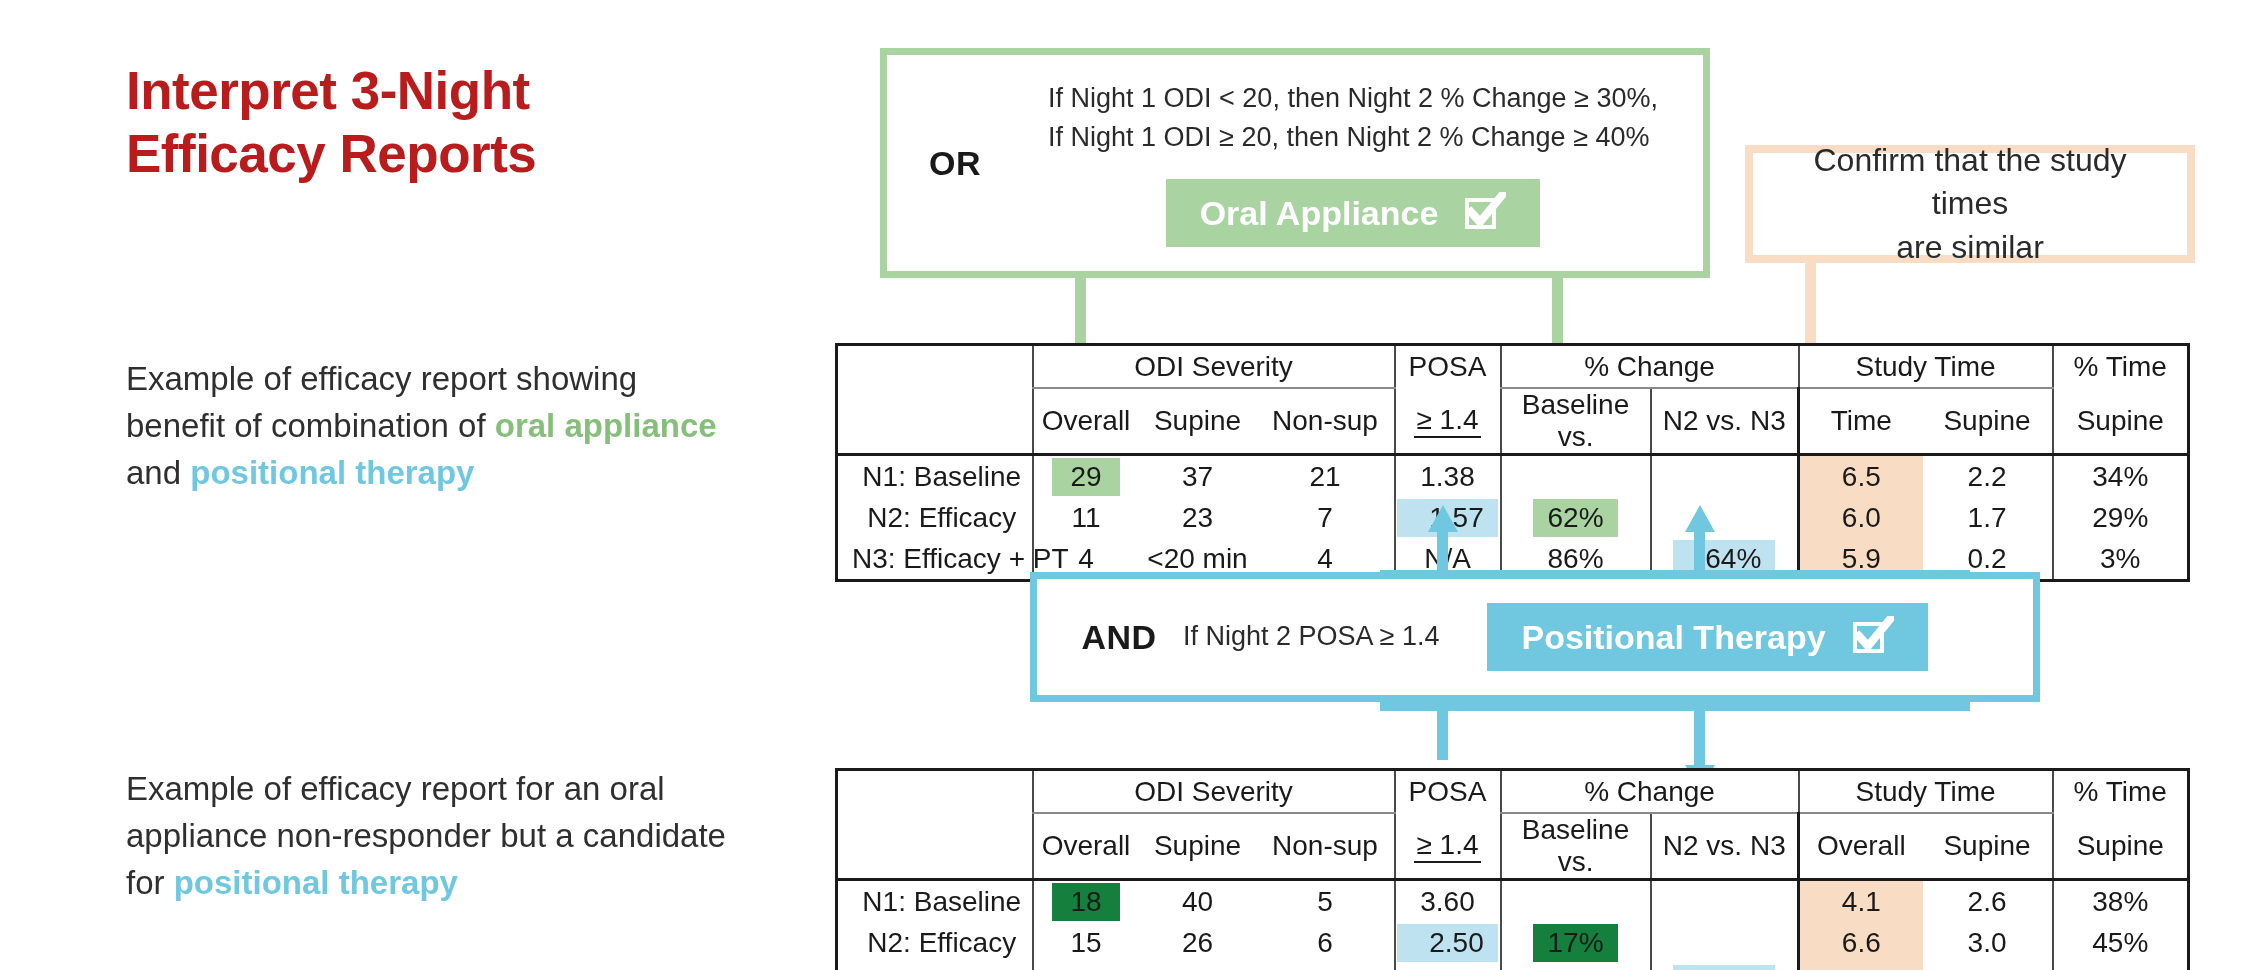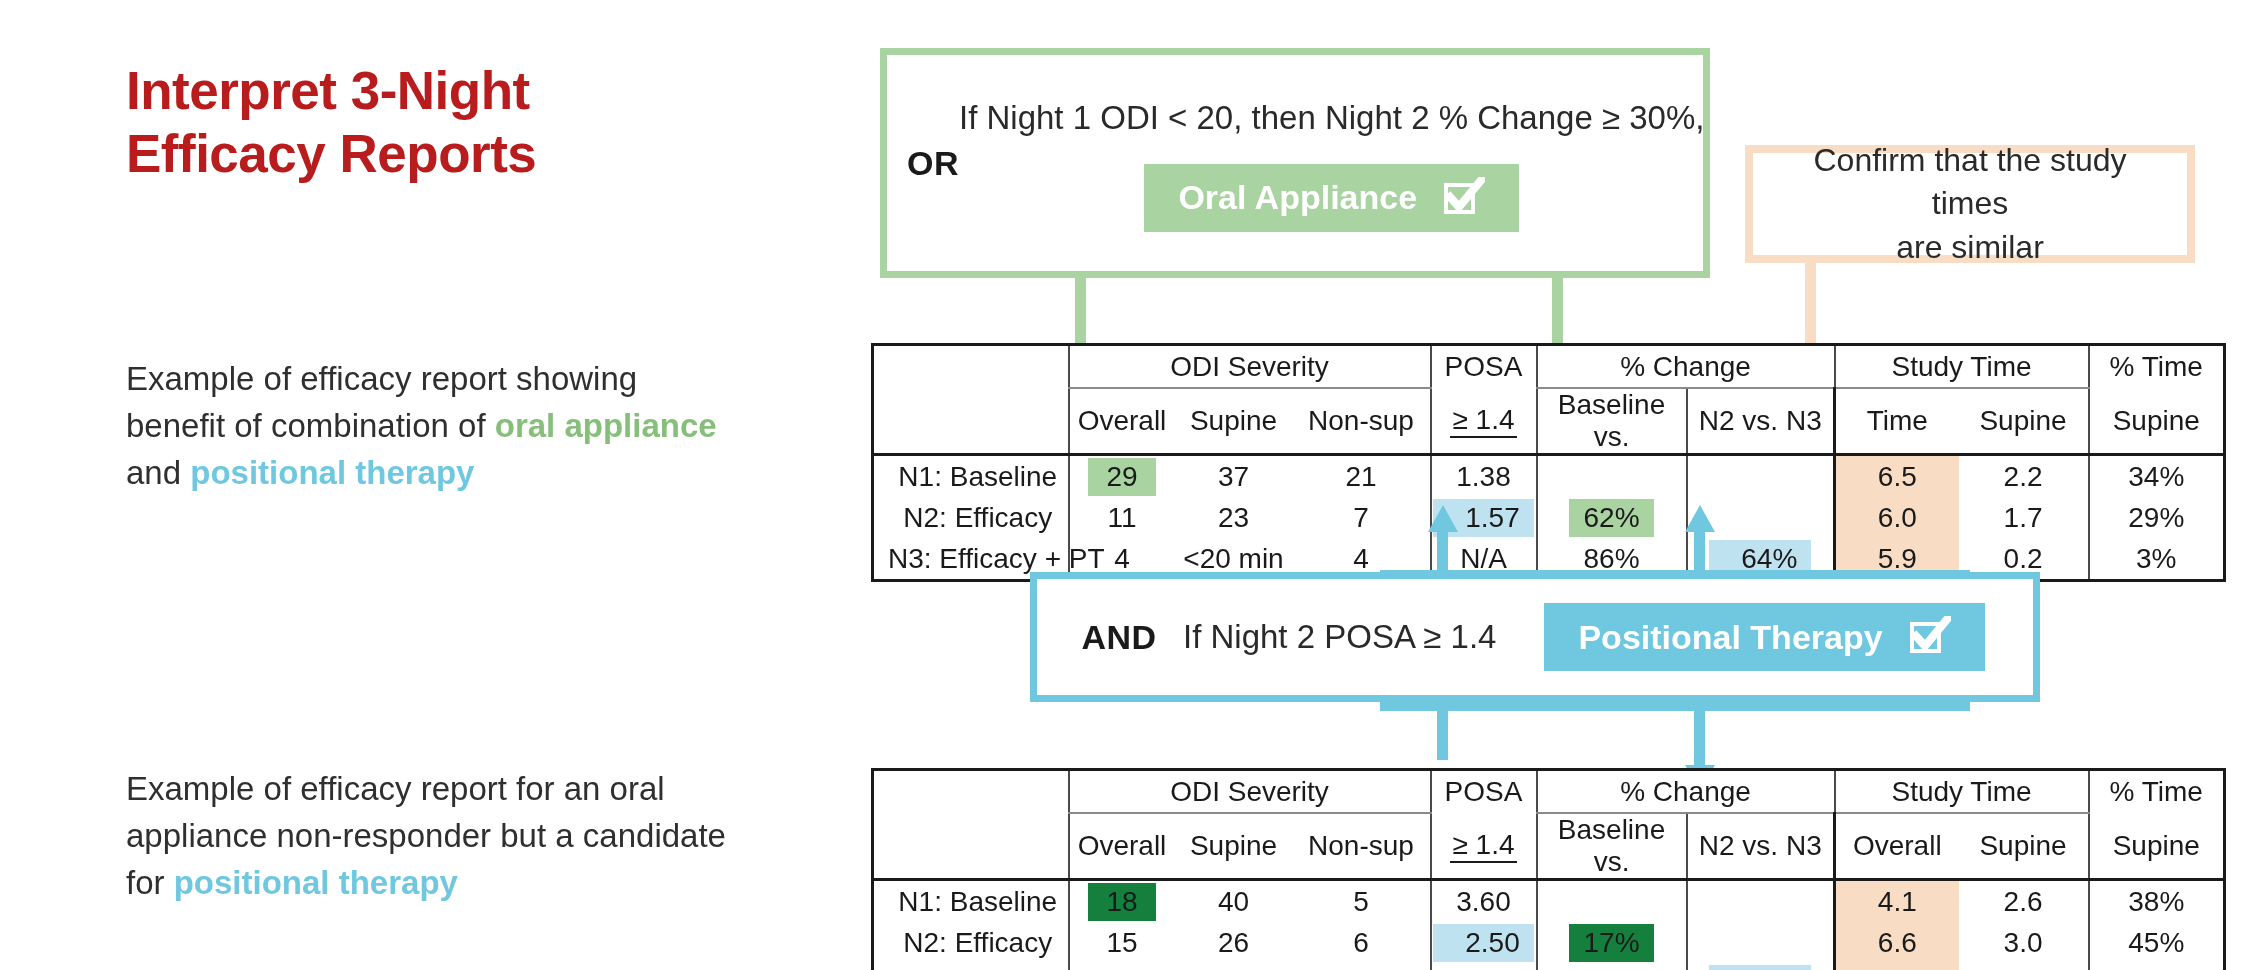--- a/index.html
+++ b/index.html
@@ -85,21 +85,21 @@
   .callout.blue   { border: 7px solid #6fc8df; }
   .callout.peach  { border: 8px solid #f8ddc4; }
 
   .logic-word {
     font-size: 34px;
     font-weight: bold;
     color: #1a1a1a;
     letter-spacing: 0.5px;
   }
   .cond-lines {
-    font-size: 33px;
+    font-size: 27px;
     line-height: 1.45;
     font-weight: 300;
     color: #2a2a2a;
     white-space: nowrap;
   }
   .pill {
     display: inline-flex;
     align-items: center;
     gap: 26px;
     padding: 13px 34px;
@@ -120,21 +120,20 @@
     color: #2a2a2a;
   }
 
   
   .rep-table {
     position: absolute;
     border-collapse: collapse;
     table-layout: fixed;
     font-size: 28px;
     background: #fff;
-    margin-left: 36px;
   }
   .rep-table td, .rep-table th {
     padding: 0;
     margin: 0;
     font-weight: normal;
     text-align: center;
     vertical-align: middle;
     height: 41px;
     color: #1a1a1a;
   }
@@ -191,20 +190,21 @@
     <div class="vline" style="left:1805px; top:215px; height:133px; background:#f8ddc4;"></div>
     <div class="arrow-down" style="left:1796px; top:345px; border-top:26px solid #f8ddc4;"></div>
   </div>
 
   <div class="callout green" style="left:880px; top:48px; width:830px; height:230px; padding:0 0 0 20px;">
     <div style="display:flex; align-items:center; width:100%;">
       <div class="logic-word" style="width:96px; text-align:center;">OR</div>
       <div style="display:flex; flex-direction:column; align-items:center; flex:1;">
         <div class="cond-lines">
           <div>If Night 1 ODI &lt; 20, then Night 2 % Change ≥ 30%,</div>
+          <div>If Night 1 ODI ≥ 20, then Night 2 % Change ≥ 40%</div>
         </div>
         <div class="pill green" style="margin-top:22px;">
           <span>Oral Appliance</span>
           <span>
             <svg width="42" height="42" viewBox="0 0 42 42">
               <path d="M3 8 H30 V35 H3 Z" fill="none" stroke="#ffffff" stroke-width="4"></path>
               <path d="M7 20 L16 30 L39 2" fill="none" stroke="#ffffff" stroke-width="8" stroke-linecap="square"></path>
             </svg>
           </span>
         </div>

